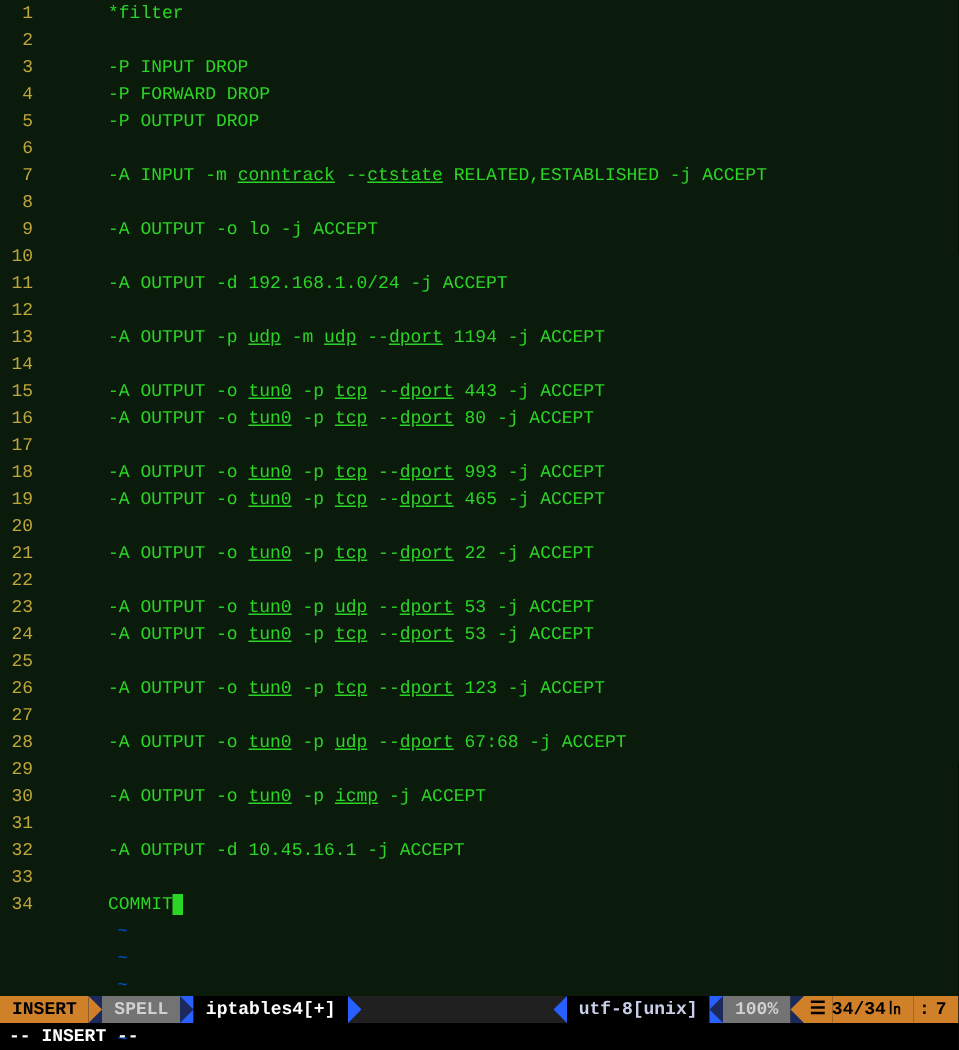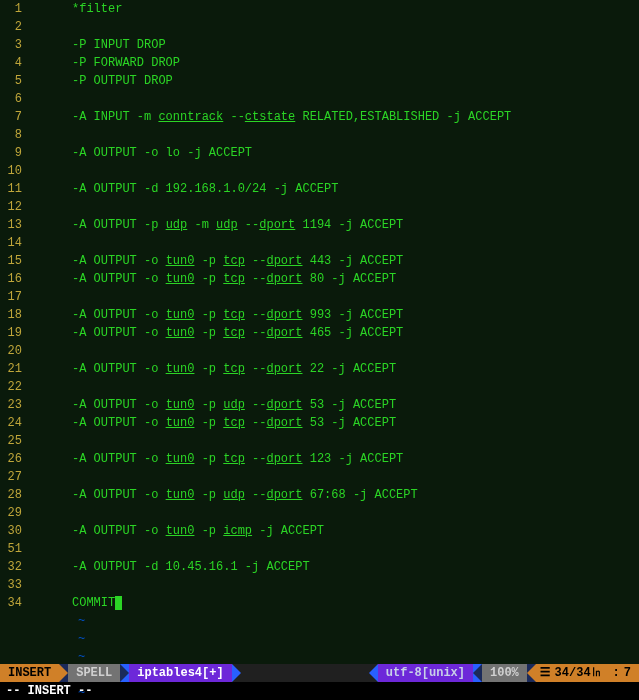--- a/index.html
+++ b/index.html
@@ -44,21 +44,21 @@
     .statusline {
       height: 18px;
       display: flex;
       background: #202020;
       color: #e8e8e8;
       font-weight: bold;
     }
     .seg { padding: 0 8px; height: 18px; line-height: 18px; display: inline-block; }
     .seg.orange { background: #d08028; color: #000; }
     .seg.navy { background: #737373; color: #d0d0d0; }
-    .seg.blue { background: #6d28d9; color: #fff; }
+    .seg.blue { background: #000000; color: #fff; }
     .seg.uniseg { color: #c8d0e8; text-align: right; }
     .spacer { flex: 1; background: #202020; }
     .sep-right { width: 0; height: 0; border-top: 9px solid transparent; border-bottom: 9px solid transparent; }
     .sep-left { width: 0; height: 0; border-top: 9px solid transparent; border-bottom: 9px solid transparent; }
     .commandline {
       height: 18px;
       background: #000;
       color: #fff;
       padding-left: 6px;
     }
@@ -92,21 +92,21 @@
       <div class="line">21</div>
       <div class="line">22</div>
       <div class="line">23</div>
       <div class="line">24</div>
       <div class="line">25</div>
       <div class="line">26</div>
       <div class="line">27</div>
       <div class="line">28</div>
       <div class="line">29</div>
       <div class="line">30</div>
-      <div class="line">51</div>
+      <div class="line">31</div>
       <div class="line">32</div>
       <div class="line">33</div>
       <div class="line">34</div>
       <div class="line"></div>
       <div class="line"></div>
       <div class="line"></div>
       <div class="line"></div>
       <div class="line"></div>
     </div>
   <div class="content" id="content"><div class="line"><span>*filter</span></div><div class="line"></div><div class="line"><span>-P INPUT DROP</span></div><div class="line"><span>-P FORWARD DROP</span></div><div class="line"><span>-P OUTPUT DROP</span></div><div class="line"></div><div class="line"><span>-A INPUT -m </span><span class="underline">conntrack</span><span> --</span><span class="underline">ctstate</span><span> RELATED,ESTABLISHED -j ACCEPT</span></div><div class="line"></div><div class="line"><span>-A OUTPUT -o lo -j ACCEPT</span></div><div class="line"></div><div class="line"><span>-A OUTPUT -d 192.168.1.0/24 -j ACCEPT</span></div><div class="line"></div><div class="line"><span>-A OUTPUT -p </span><span class="underline">udp</span><span> -m </span><span class="underline">udp</span><span> --</span><span class="underline">dport</span><span> 1194 -j ACCEPT</span></div><div class="line"></div><div class="line"><span>-A OUTPUT -o </span><span class="underline">tun0</span><span> -p </span><span class="underline">tcp</span><span> --</span><span class="underline">dport</span><span> 443 -j ACCEPT</span></div><div class="line"><span>-A OUTPUT -o </span><span class="underline">tun0</span><span> -p </span><span class="underline">tcp</span><span> --</span><span class="underline">dport</span><span> 80 -j ACCEPT</span></div><div class="line"></div><div class="line"><span>-A OUTPUT -o </span><span class="underline">tun0</span><span> -p </span><span class="underline">tcp</span><span> --</span><span class="underline">dport</span><span> 993 -j ACCEPT</span></div><div class="line"><span>-A OUTPUT -o </span><span class="underline">tun0</span><span> -p </span><span class="underline">tcp</span><span> --</span><span class="underline">dport</span><span> 465 -j ACCEPT</span></div><div class="line"></div><div class="line"><span>-A OUTPUT -o </span><span class="underline">tun0</span><span> -p </span><span class="underline">tcp</span><span> --</span><span class="underline">dport</span><span> 22 -j ACCEPT</span></div><div class="line"></div><div class="line"><span>-A OUTPUT -o </span><span class="underline">tun0</span><span> -p </span><span class="underline">udp</span><span> --</span><span class="underline">dport</span><span> 53 -j ACCEPT</span></div><div class="line"><span>-A OUTPUT -o </span><span class="underline">tun0</span><span> -p </span><span class="underline">tcp</span><span> --</span><span class="underline">dport</span><span> 53 -j ACCEPT</span></div><div class="line"></div><div class="line"><span>-A OUTPUT -o </span><span class="underline">tun0</span><span> -p </span><span class="underline">tcp</span><span> --</span><span class="underline">dport</span><span> 123 -j ACCEPT</span></div><div class="line"></div><div class="line"><span>-A OUTPUT -o </span><span class="underline">tun0</span><span> -p </span><span class="underline">udp</span><span> --</span><span class="underline">dport</span><span> 67:68 -j ACCEPT</span></div><div class="line"></div><div class="line"><span>-A OUTPUT -o </span><span class="underline">tun0</span><span> -p </span><span class="underline">icmp</span><span> -j ACCEPT</span></div><div class="line"></div><div class="line"><span>-A OUTPUT -d 10.45.16.1 -j ACCEPT</span></div><div class="line"></div><div class="line"><span>COMMIT</span><span class="cursor"></span></div><div class="tilde">~</div><div class="tilde">~</div><div class="tilde">~</div><div class="tilde">~</div><div class="tilde">~</div></div>

